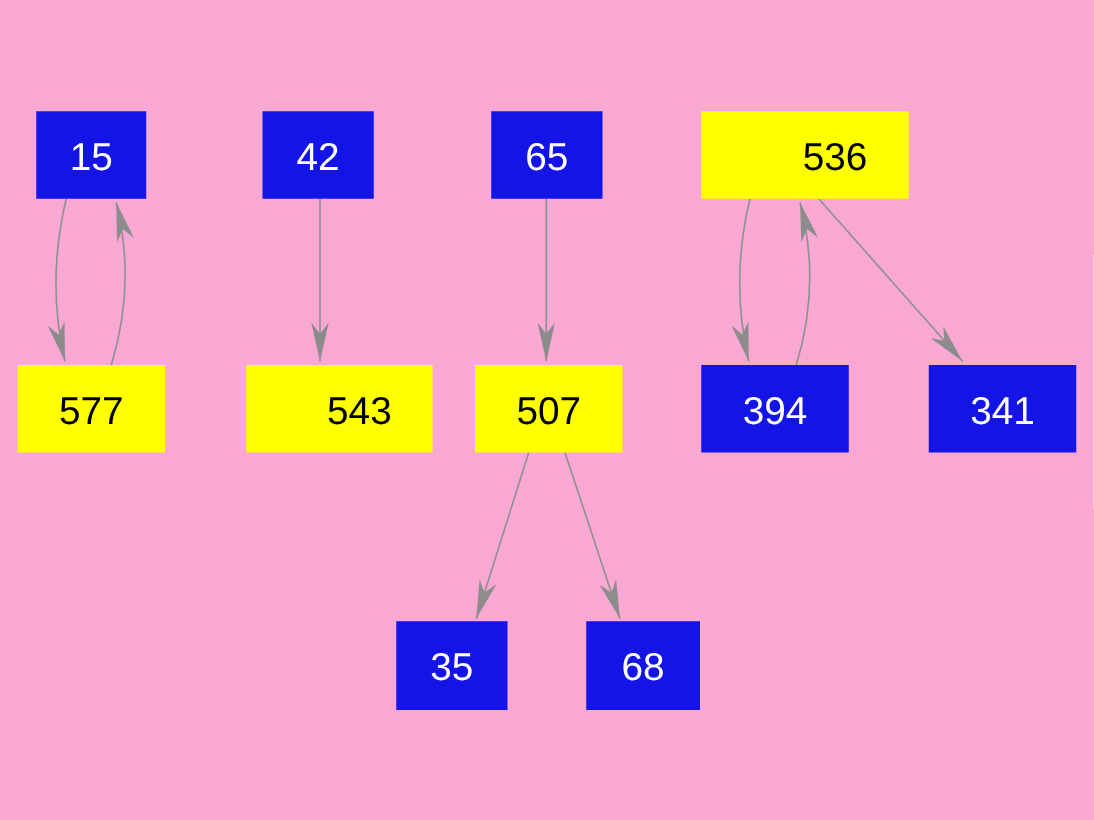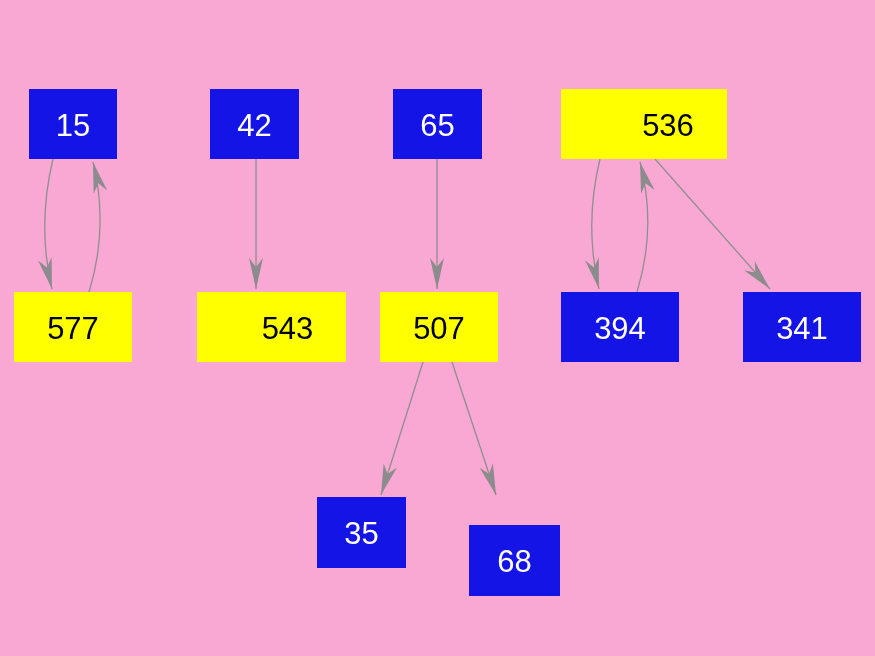--- a/index.html
+++ b/index.html
@@ -81,17 +81,17 @@
       </div>
       <div class="node" style="left: 561px; top: 292px; width: 118px; height: 70px; background: rgb(20, 20, 230); color: rgb(255, 255, 255);">
         <span>394</span>
       </div>
       <div class="node" style="left: 743px; top: 292px; width: 118px; height: 70px; background: rgb(20, 20, 230); color: rgb(255, 255, 255);">
         <span>341</span>
       </div>
       <div class="node" style="left: 317px; top: 497px; width: 89px; height: 71px; background: rgb(20, 20, 230); color: rgb(255, 255, 255);">
         <span>35</span>
       </div>
-      <div class="node" style="left: 469px; top: 497px; width: 91px; height: 71px; background: rgb(20, 20, 230); color: rgb(255, 255, 255); margin-top: 28px;">
+      <div class="node" style="left: 469px; top: 497px; width: 91px; height: 71px; background: rgb(20, 20, 230); color: rgb(255, 255, 255);">
         <span>68</span>
       </div>
     </div>
 </div>
 
 </body></html>

